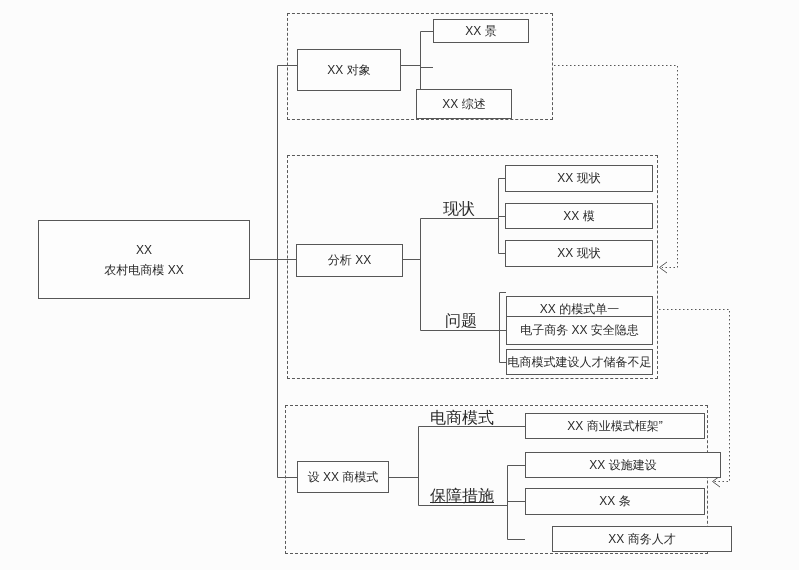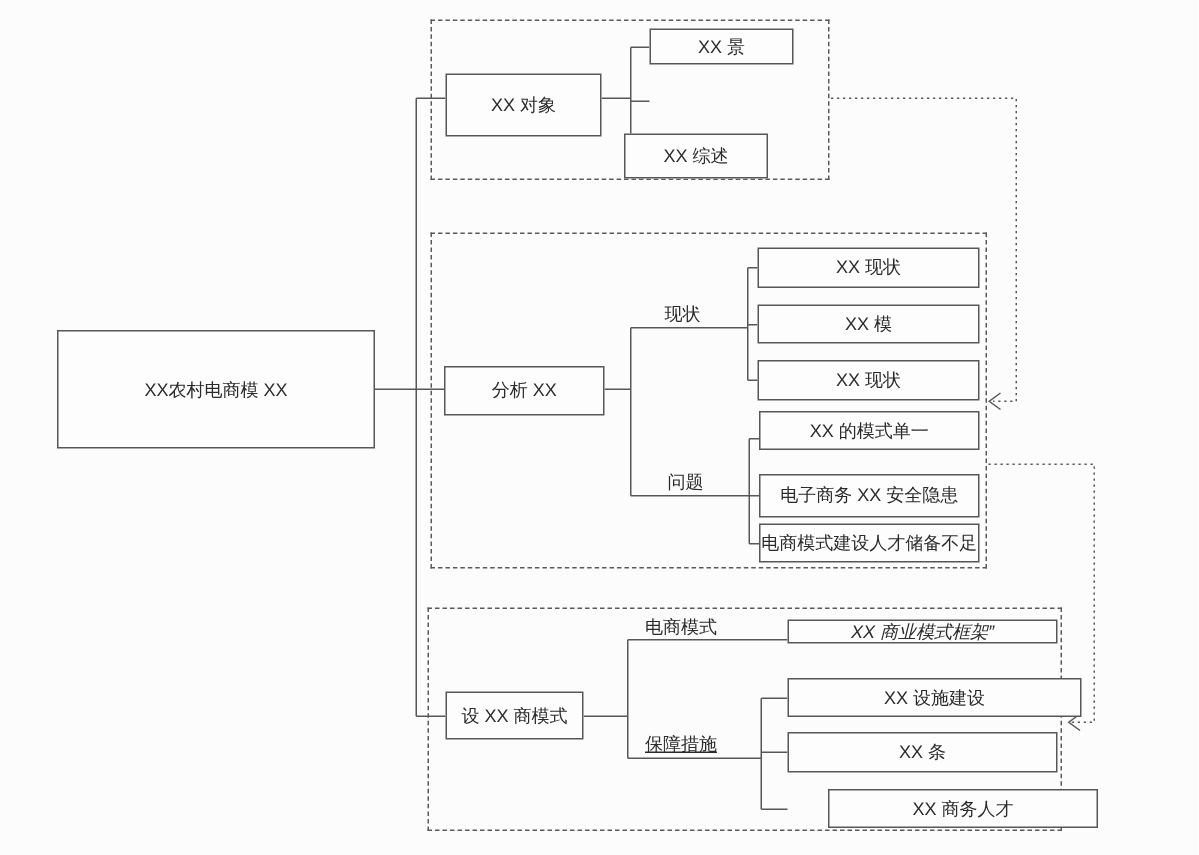--- a/index.html
+++ b/index.html
@@ -14,29 +14,29 @@
   .lines{position:absolute;left:0;top:0;width:799px;height:570px;}
   .box{
     position:absolute;
     border:1px solid #575757;
     background:#fdfdfd;
     display:flex;align-items:center;justify-content:center;
     font-size:12px;line-height:15px;text-align:center;
     box-sizing:border-box;
     white-space:nowrap;
   }
-  .root{line-height:20px;}
+  .root{flex-direction:column;line-height:20px;}
   .container{
     position:absolute;
     border:1px dashed #5a5a5a;
     box-sizing:border-box;
   }
   .branch-label{
     position:absolute;
-    font-size:12px;line-height:14px;
+    font-size:16px;line-height:14px;
     white-space:nowrap;
   }
 </style>
 </head>
 <body>
 
 <div class="canvas">
 
   <svg class="lines" viewBox="0 0 799 570" xmlns="http://www.w3.org/2000/svg">
     <g stroke="#575757" stroke-width="1" fill="none">
@@ -98,25 +98,25 @@
   <div class="box" style="left:297px;top:49px;width:104px;height:42px;">XX 对象</div>
   <div class="box" style="left:433px;top:19px;width:96px;height:24px;">XX 景</div>
   <div class="box" style="left:416px;top:89px;width:96px;height:30px;">XX 综述</div>
 
   <div class="box" style="left:296px;top:244px;width:107px;height:33px;">分析 XX</div>
   <div class="branch-label" style="left:443px;top:202px;">现状</div>
   <div class="box" style="left:505px;top:165px;width:148px;height:27px;">XX 现状</div>
   <div class="box" style="left:505px;top:203px;width:148px;height:26px;">XX 模</div>
   <div class="box" style="left:505px;top:240px;width:148px;height:27px;">XX 现状</div>
   <div class="branch-label" style="left:445px;top:314px;">问题</div>
-  <div class="box" style="left:506px;top:274px;width:147px;height:26px;">XX 的模式单一</div>
+  <div class="box" style="left:506px;top:296px;width:147px;height:26px;">XX 的模式单一</div>
   <div class="box" style="left:506px;top:316px;width:147px;height:29px;">电子商务 XX 安全隐患</div>
   <div class="box" style="left:506px;top:349px;width:147px;height:26px;">电商模式建设人才储备不足</div>
 
   <div class="box" style="left:297px;top:461px;width:92px;height:32px;">设 XX 商模式</div>
   <div class="branch-label" style="left:430px;top:411px;">电商模式</div>
-  <div class="box" style="left:525px;top:413px;width:180px;height:16px;font-style:italic;">XX 商业模式框架”</div>
+  <div class="box" style="left:525px;top:413px;width:180px;height:26px;">XX 商业模式框架”</div>
   <div class="branch-label" style="left:430px;top:489px;text-decoration:underline;">保障措施</div>
   <div class="box" style="left:525px;top:452px;width:196px;height:26px;">XX 设施建设</div>
   <div class="box" style="left:525px;top:488px;width:180px;height:27px;">XX 条</div>
   <div class="box" style="left:525px;top:526px;width:180px;height:26px;margin-left:27px;">XX 商务人才</div>
 
 </div>
 
 </body></html>

